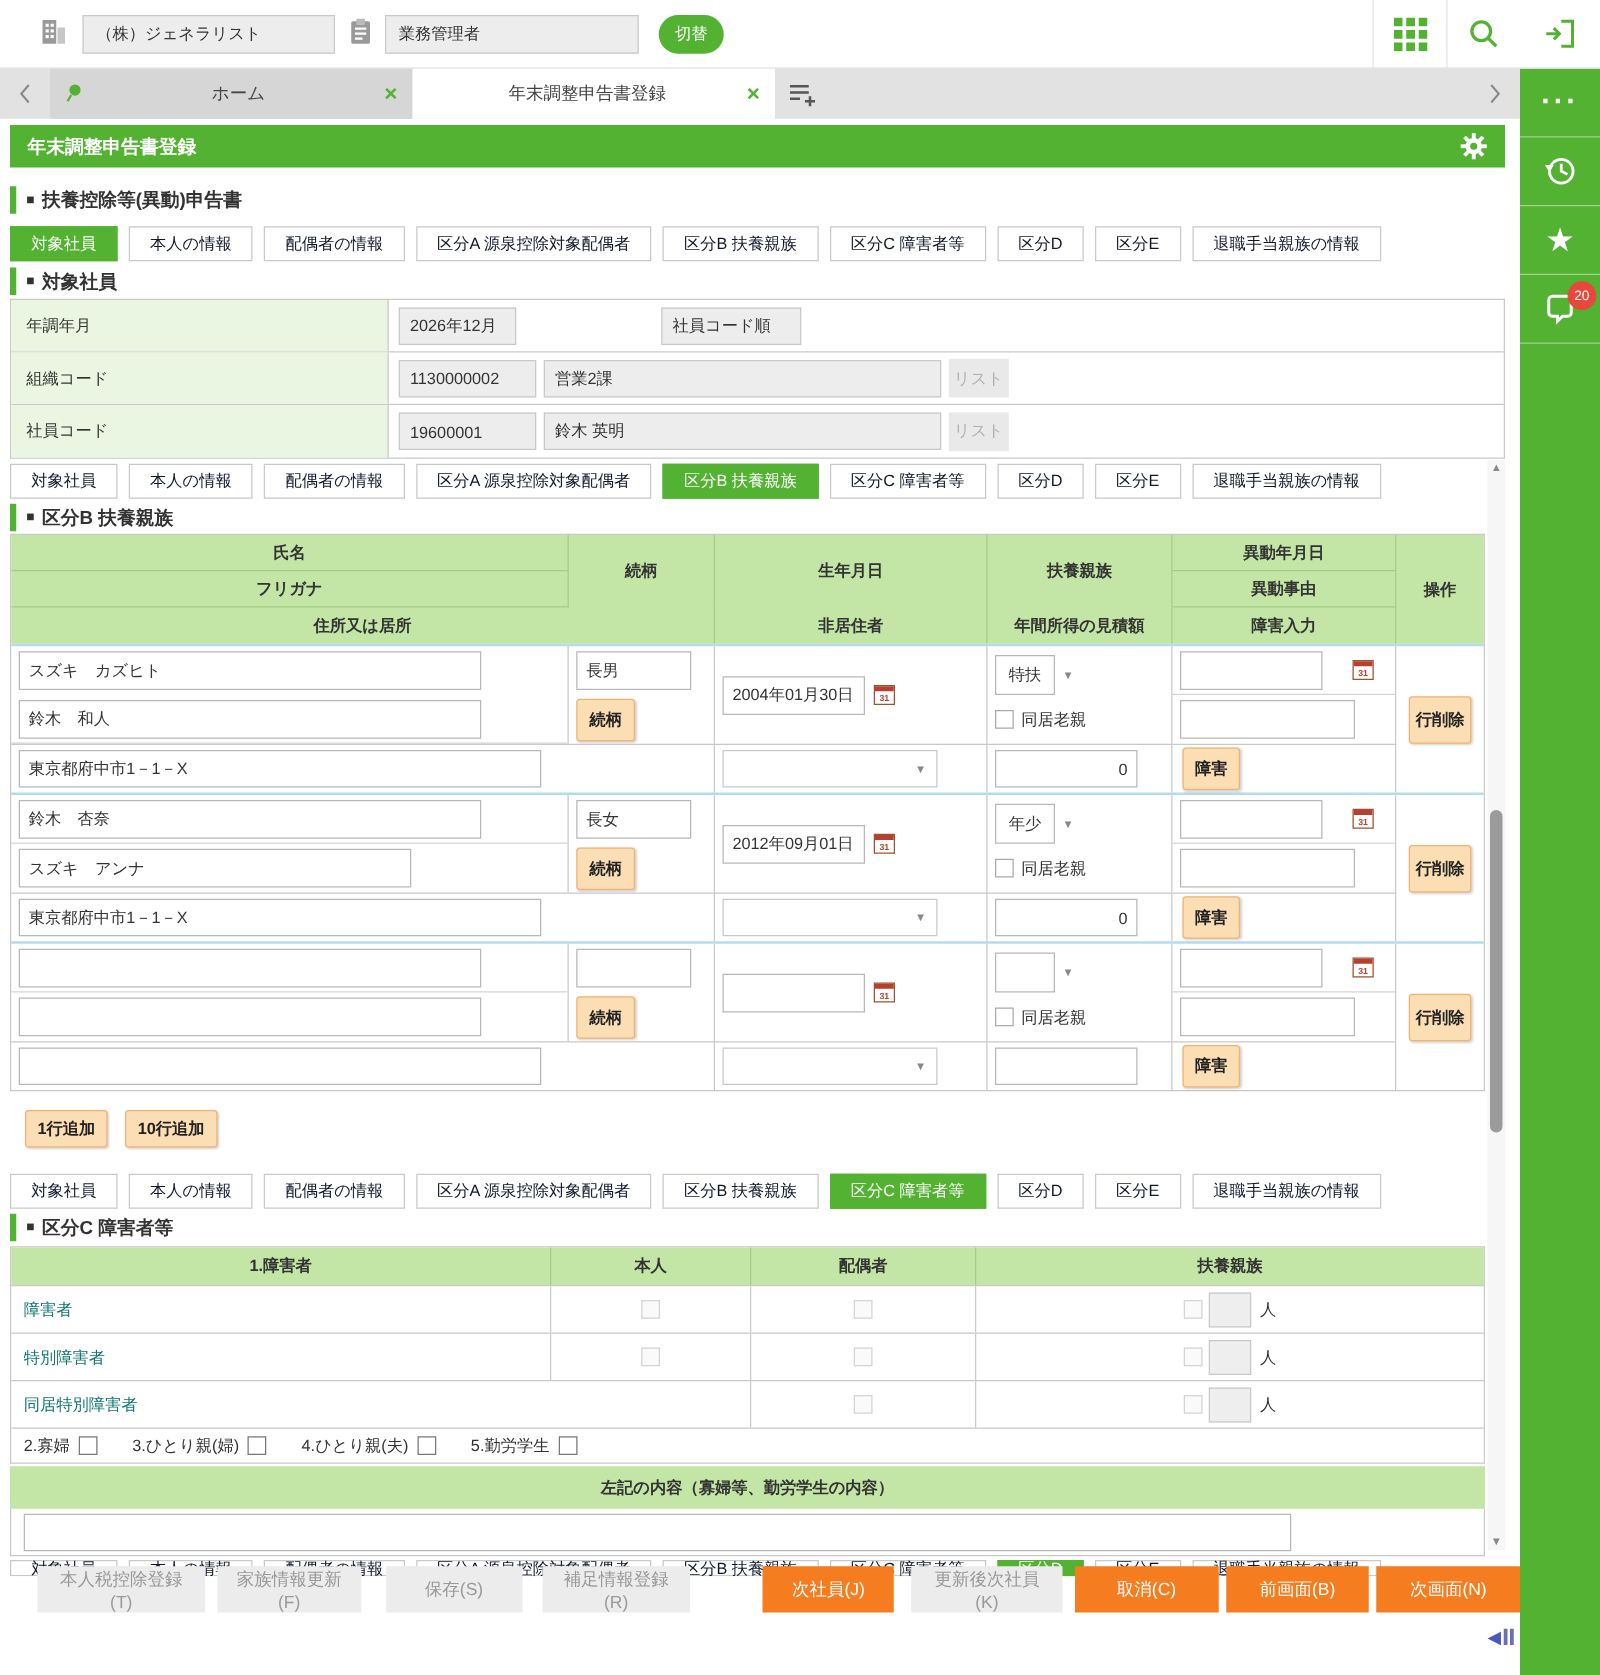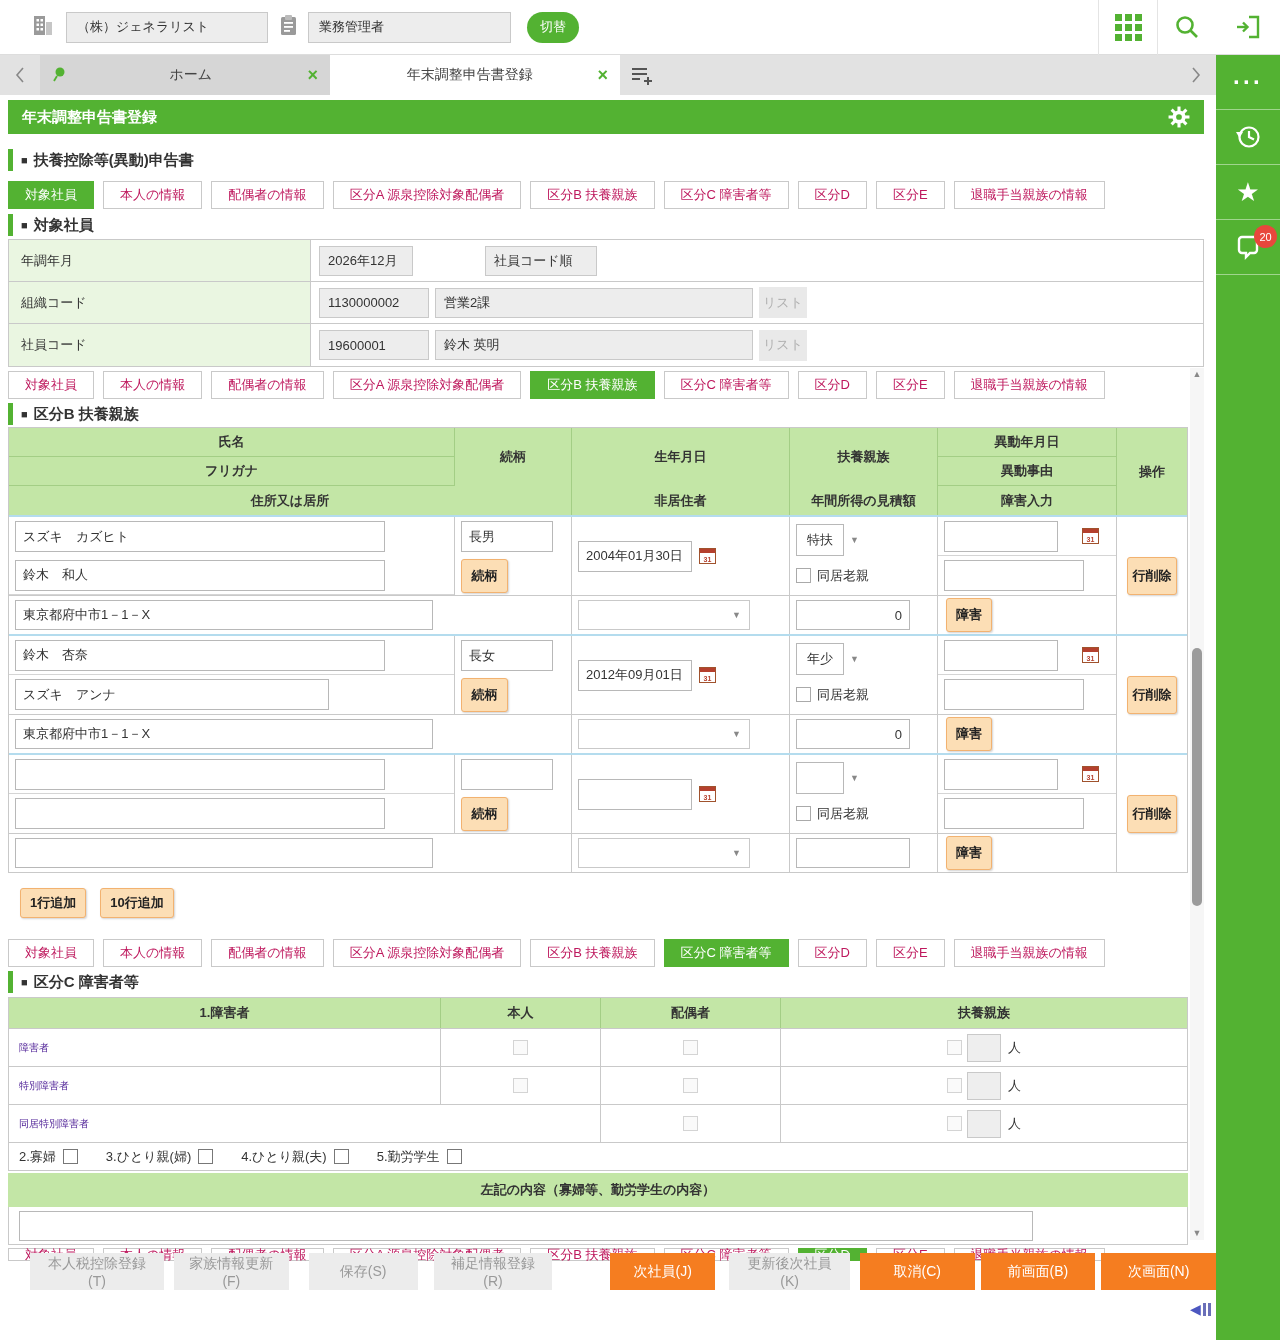--- a/index.html
+++ b/index.html
@@ -41,21 +41,21 @@
   
   #main { position:absolute; left:0; top:95px; width:1216px; }
   .page-header { margin:5px 12px 0 8px; height:34px; background:#53b232; color:#fff;
     display:flex; align-items:center; padding:0 14px; font-size:15px; font-weight:bold; }
   .gear { margin-left:auto; cursor:pointer; display:flex; }
   .sec-title { margin-left:8px; border-left:5px solid #53b232; padding-left:8px; height:22px;
     display:flex; align-items:center; font-size:15px; font-weight:bold; color:#333; }
   .sec-title::before { content:"■"; font-size:11px; margin-right:6px; color:#333; }
 
   .tab-row { margin-left:8px; display:flex; gap:9px; height:28px; }
-  .ctab { background:#fff; border:1px solid #c9c9c9; font-size:13px; color:#be185d; display:flex;
+  .ctab { background:#fff; border:1px solid #c9c9c9; font-size:13px; color:#0f172a; display:flex;
     align-items:center; justify-content:center; padding:0 16px; cursor:pointer; white-space:nowrap; }
   .ctab.sel { background:#53b232; border-color:#53b232; color:#fff; }
   .tab-row.partial { height:13px; overflow:hidden; margin-top:3px; }
 
   
   .formbox { margin:3px 12px 0 8px; border:1px solid #c9c9c9; }
   .frow { display:flex; height:42px; border-bottom:1px solid #c9c9c9; }
   .frow:last-child { border-bottom:none; }
   .flabel { width:302px; background:#eaf6e1; border-right:1px solid #c9c9c9; display:flex;
     align-items:center; padding-left:12px; font-size:13px; color:#333; }
@@ -103,21 +103,21 @@
   .addbtns .peach { padding:0 9px; }
 
   
   .ctable { margin:4px 0 0 8px; width:1180px; border:1px solid #c9c9c9; }
   .chead, .crow { display:grid; grid-template-columns:432px 160px 180px 1fr; }
   .chead { height:30px; background:#c3e6a6; }
   .chead .hcell { border-bottom:none; border-right:1px solid #a3ce85; }
   .crow { height:38px; border-top:1px solid #c9c9c9; }
   .ccell { border-right:1px solid #c9c9c9; display:flex; align-items:center; justify-content:center; }
   .ccell.last, .chead .hcell.last { border-right:none; }
-  .ccell.lab { justify-content:flex-start; padding-left:10px; font-size:10px; color:#4c1d95; }
+  .ccell.lab { justify-content:flex-start; padding-left:10px; font-size:13px; color:#0f766e; }
   .cb.dis { background:#fafafa; border-color:#d4d4d4; }
   .cnt-input { width:34px; height:28px; background:#eee; border:1px solid #c9c9c9; margin:0 7px 0 5px; }
   .person { font-size:13px; color:#333; }
   .flagrow { height:28px; border-top:1px solid #c9c9c9; display:flex; align-items:center; gap:8px;
     padding-left:10px; font-size:13px; }
   .flagrow .item { display:flex; align-items:center; gap:7px; margin-right:20px; }
   .flagrow .cb { border-color:#777; }
   .noteband { margin:2px 0 0 8px; width:1180px; height:34px; background:#c3e6a6; display:flex;
     align-items:center; justify-content:center; font-size:13px; font-weight:bold; color:#333; }
   .notebox { margin-left:8px; width:1180px; height:38px; border:1px solid #c9c9c9; border-top:none;
@@ -306,21 +306,21 @@
 
     <div class="sec-title" style="margin-top:5px;">
         <span>対象社員</span>
       </div>
 
     <div class="formbox">
       <div class="frow">
         <div class="flabel">年調年月</div>
         <div class="fvals">
           <input class="g-input" style="width: 94px;" value="2026年12月">
-          <input class="g-input" style="width: 112px; margin-left: 72px;" value="社員コード順">
+          <input class="g-input" style="width: 112px; margin-left: 116px;" value="社員コード順">
         </div>
       </div>
       <div class="frow">
         <div class="flabel">組織コード</div>
         <div class="fvals">
           <input class="g-input" style="width: 110px;" value="1130000002">
           <input class="g-input" style="width: 318px; margin-left: 6px;" value="営業2課">
           <button class="list-btn">リスト</button>
         </div>
       </div>

